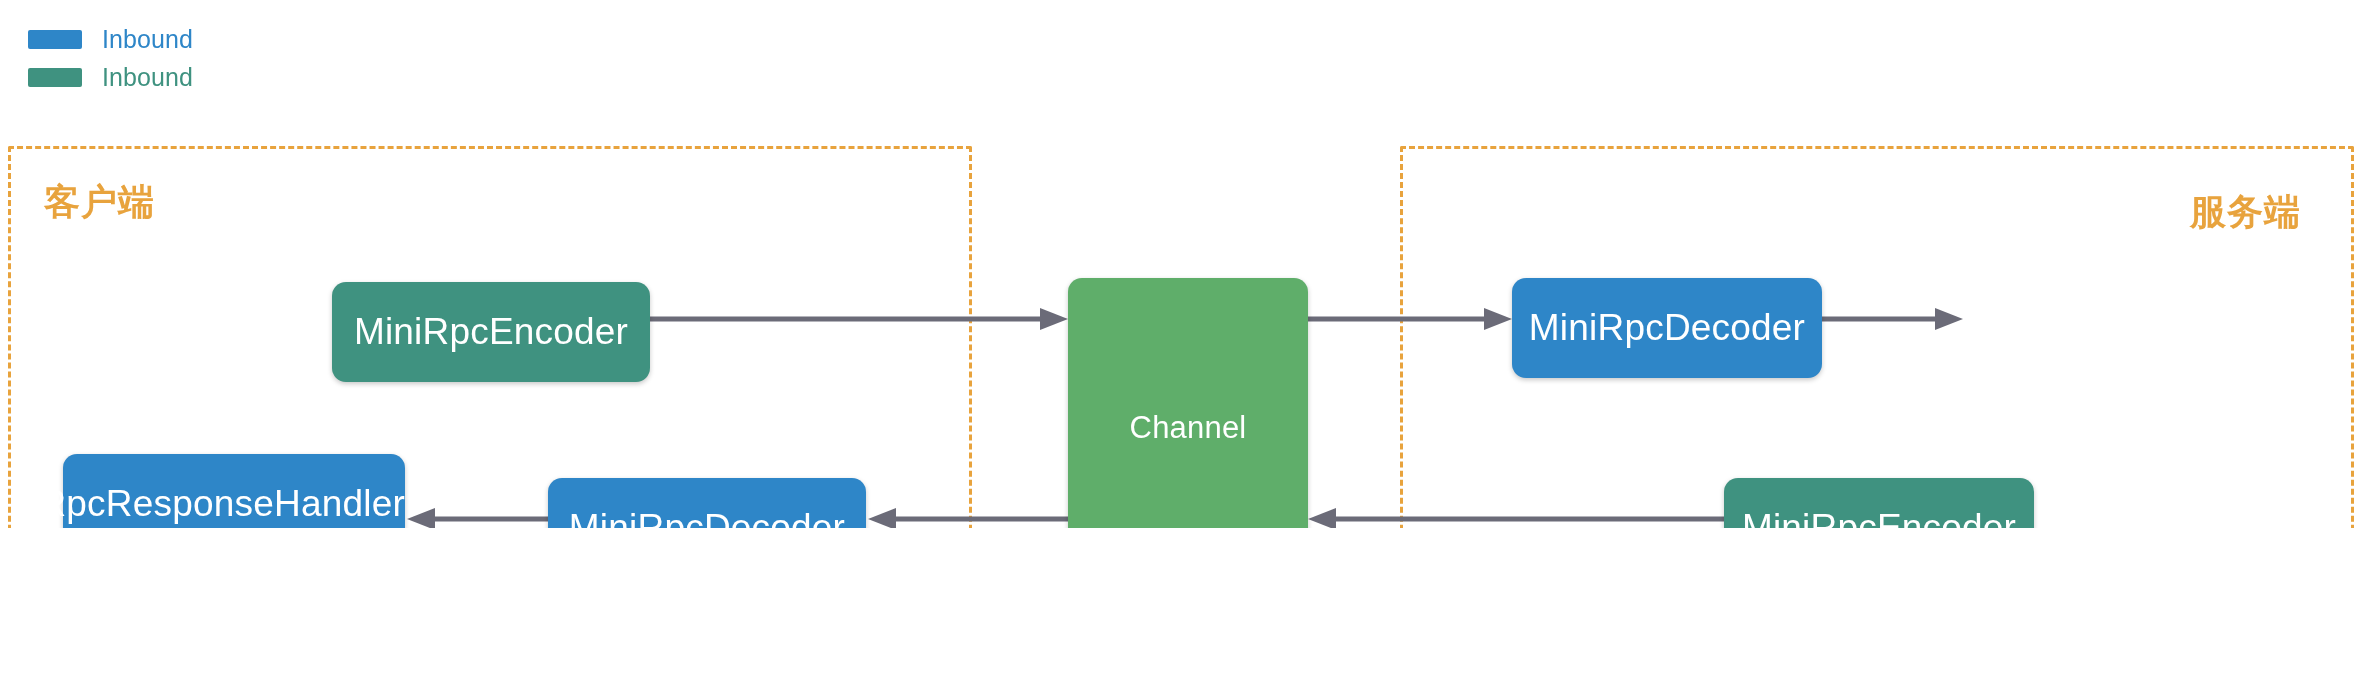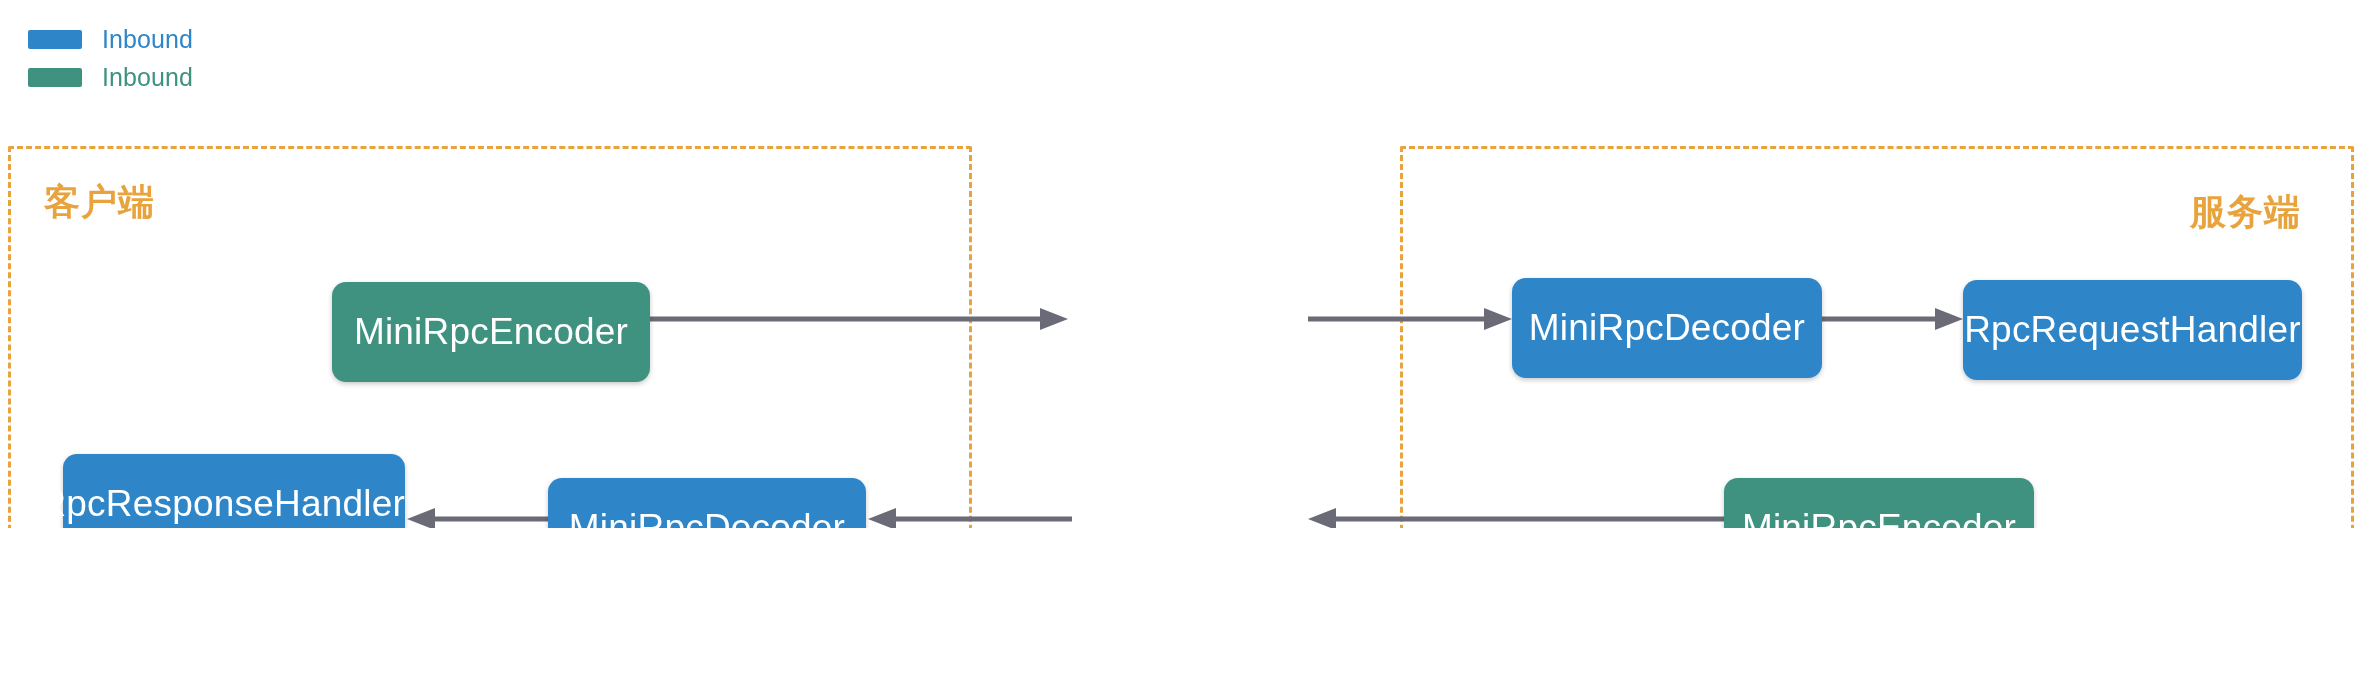--- a/index.html
+++ b/index.html
@@ -155,28 +155,28 @@
 
   <svg class="conn" style="left:405px; top:508px;" width="145" height="22" viewBox="0 0 145 22">
     <line x1="145" y1="11" x2="28" y2="11"></line>
     <polygon points="30,0 2,11 30,22"></polygon>
   </svg>
 
   <div class="node" style="left:332px; top:282px; width:318px; height:100px; background:#3f9280;">
     <span>MiniRpcEncoder</span>
   </div>
 
+  <div class="node channel" style="left:1068px; top:278px; width:240px; height:300px; background:#5fae6a;">
+    <span>Channel</span>
+  </div>
 
   <div class="node" style="left:1512px; top:278px; width:310px; height:100px; background:#2e86c8;">
     <span>MiniRpcDecoder</span>
   </div>
 
-  <div class="node" style="left:1963px; top:280px; width:339px; height:100px; background:#2e86c8;">
-    <span>RpcRequestHandler</span>
-  </div>
 
   <div class="node" style="left:63px; top:454px; width:342px; height:100px; background:#2e86c8;justify-content:flex-end;">
     <span>RpcResponseHandler</span>
   </div>
 
   <div class="node" style="left:548px; top:478px; width:318px; height:100px; background:#2e86c8;">
     <span>MiniRpcDecoder</span>
   </div>
 
   <div class="node" style="left:1724px; top:478px; width:310px; height:100px; background:#3f9280;">

